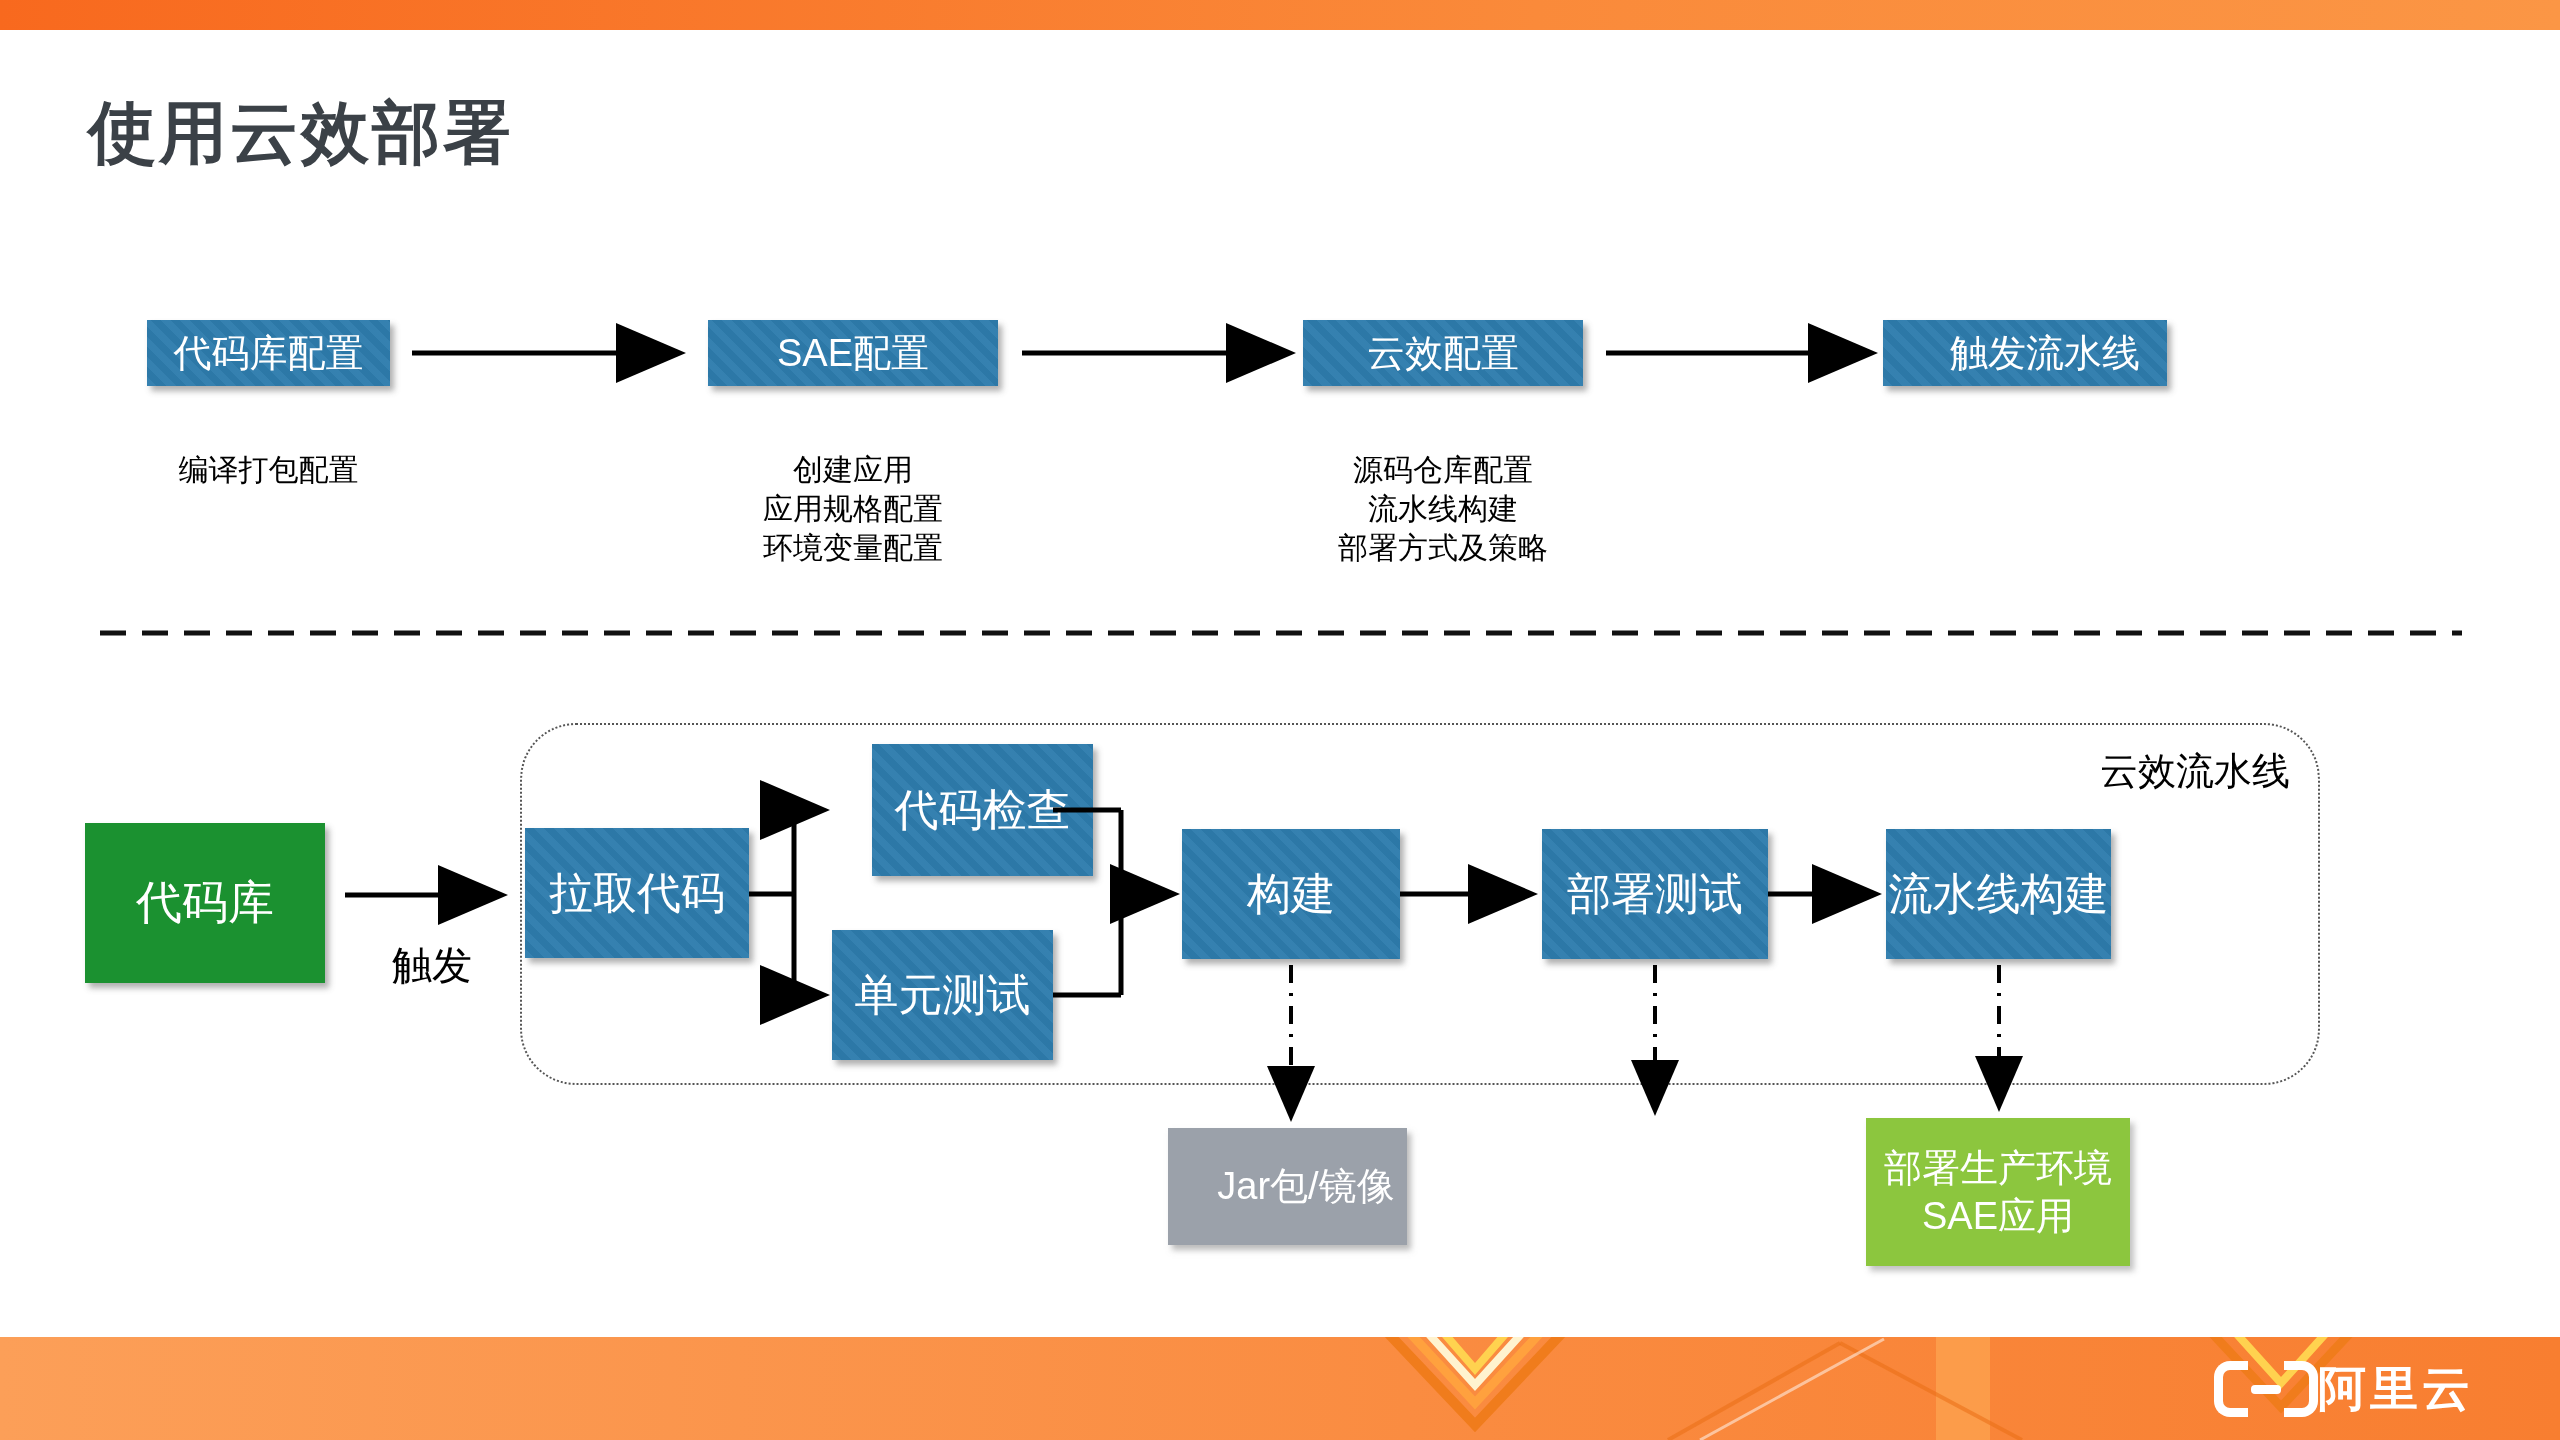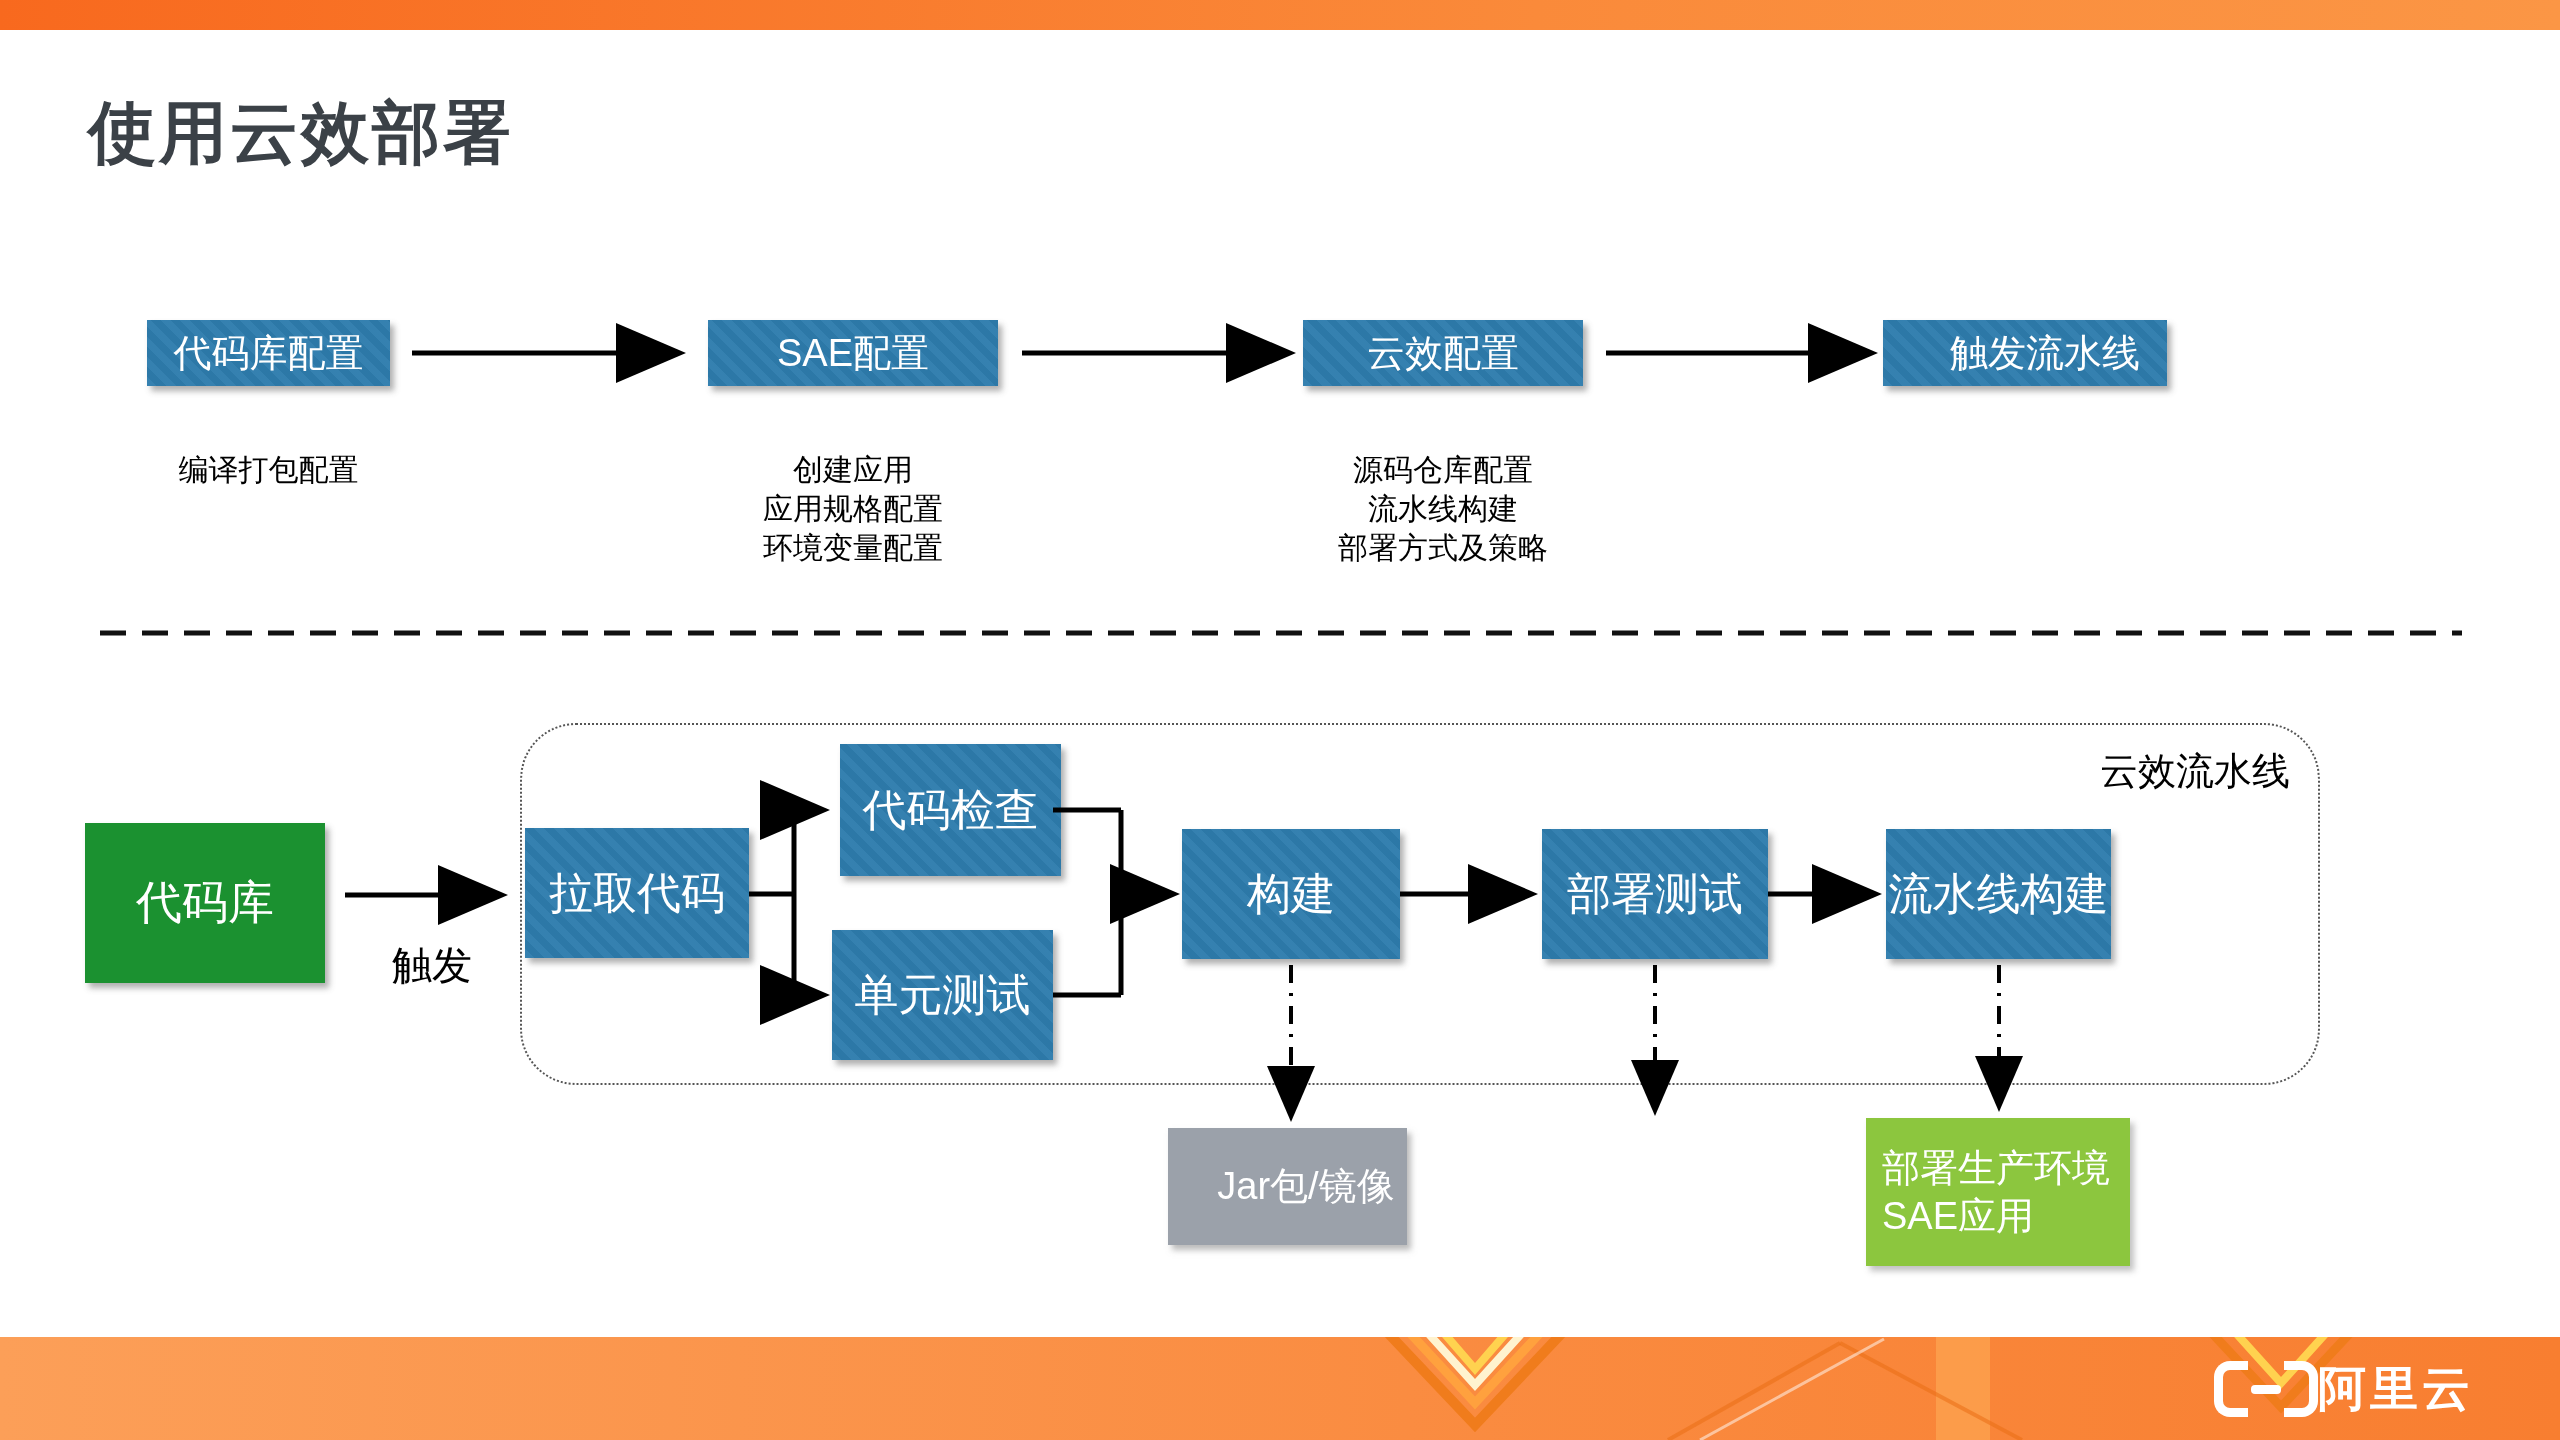--- a/index.html
+++ b/index.html
@@ -7,21 +7,21 @@
     font-family:"Liberation Sans","DejaVu Sans",sans-serif; }
   .stage-root { position:relative; width:2560px; height:1440px; background:#fff; }
 
   .topbar { position:absolute; left:0; top:0; width:2560px; height:30px;
     background:linear-gradient(90deg,#F8691E 0%,#FA8A3A 60%,#FB9645 100%); }
 
   .slide-title { position:absolute; left:88px; top:88px; font-size:68px; font-weight:bold;
     color:#3B4147; letter-spacing:3px; }
 
   .box { position:absolute; display:flex; align-items:center; justify-content:center;
-    color:#fff; }
+    color:#fff; text-align:center; }
   .blue { background:#2E7CAD;
     background-image:repeating-linear-gradient(45deg, rgba(255,255,255,.035) 0 7px, rgba(0,0,0,.035) 7px 14px);
     box-shadow:4px 5px 6px rgba(80,80,80,.45); }
   .green-dark { background:#1B9130; box-shadow:4px 5px 6px rgba(80,80,80,.45); }
   .green-light { background:#8CC63E; box-shadow:4px 5px 6px rgba(120,120,120,.45); }
   .gray { background:#9BA1AA; box-shadow:4px 5px 6px rgba(120,120,120,.5);padding-left:37px; }
 
   .step-label { font-size:38px; }
   .notes { position:absolute; color:#000; font-size:30px; line-height:39px; text-align:center; }
 
@@ -88,21 +88,21 @@
   <div class="pipeline-label">云效流水线</div>
 
   <div class="box green-dark" style="left:85px;top:823px;width:240px;height:160px;font-size:46px;">
     <span>代码库</span>
   </div>
   <div class="trigger-label">触发</div>
 
   <div class="box blue" style="left:525px;top:828px;width:224px;height:130px;font-size:44px;">
     <span>拉取代码</span>
   </div>
-  <div class="box blue" style="left:840px;top:744px;width:221px;height:132px;font-size:44px;">
+  <div class="box blue" style="left:872px;top:744px;width:221px;height:132px;font-size:44px;">
     <span>代码检查</span>
   </div>
   <div class="box blue" style="left:832px;top:930px;width:221px;height:130px;font-size:44px;">
     <span>单元测试</span>
   </div>
   <div class="box blue" style="left:1182px;top:829px;width:218px;height:130px;font-size:44px;">
     <span>构建</span>
   </div>
   <div class="box blue" style="left:1542px;top:829px;width:226px;height:130px;font-size:44px;">
     <span>部署测试</span>

